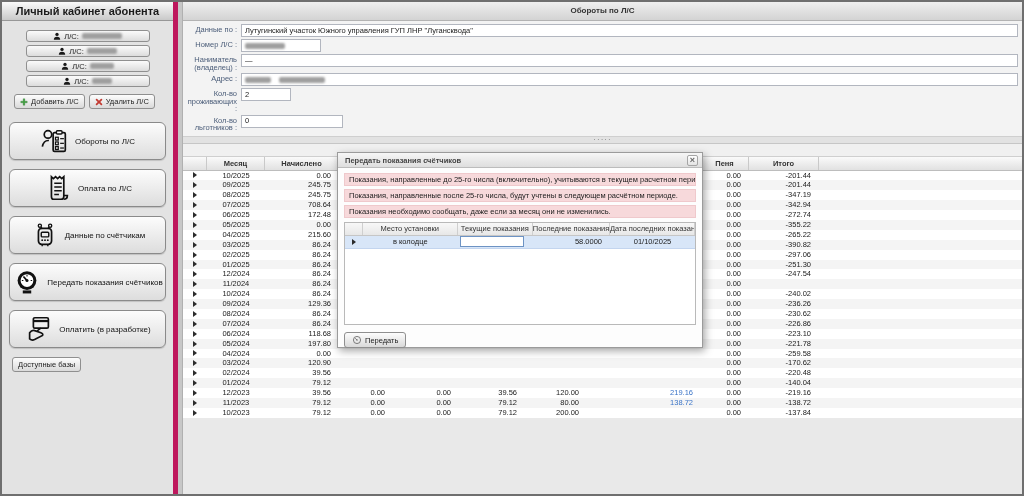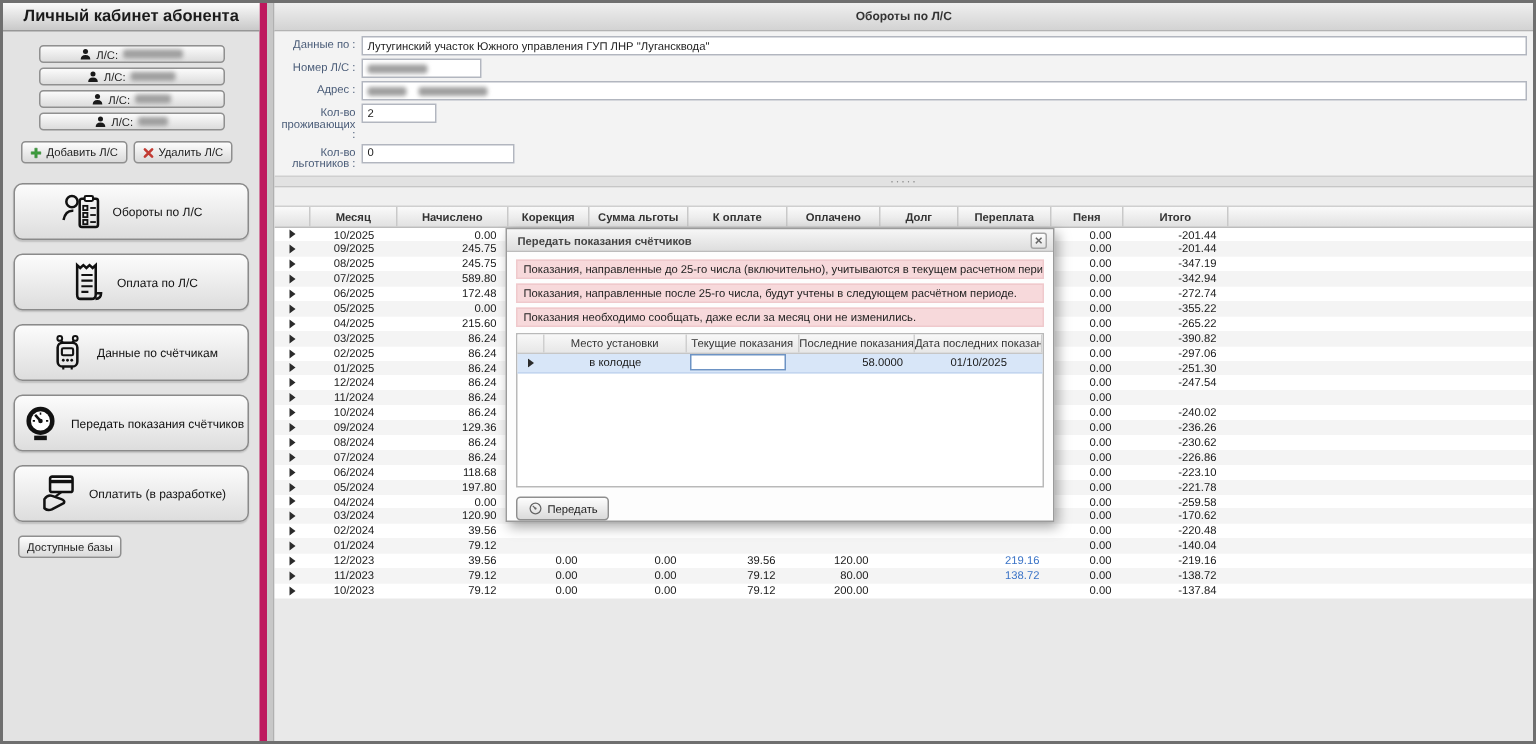--- a/index.html
+++ b/index.html
@@ -201,20 +201,24 @@
     <div class="form-panel" id="form-panel">
         <div class="f-row">
           <div class="f-label">Данные по :</div>
           <div class="f-field f-full">Лутугинский участок Южного управления ГУП ЛНР "Лугансквода"</div>
         </div>
         <div class="f-row">
           <div class="f-label">Номер Л/С :</div>
           <div class="f-field" style="width: 80px;"><span class="blur" style="width:40px"></span></div>
         </div>
         <div class="f-row">
+          <div class="f-label">Наниматель (владелец) :</div>
+          <div class="f-field f-full">—</div>
+        </div>
+        <div class="f-row">
           <div class="f-label">Адрес :</div>
           <div class="f-field f-full"><span class="blur" style="width:26px;margin-right:8px"></span><span class="blur" style="width:46px"></span></div>
         </div>
         <div class="f-row">
           <div class="f-label">Кол-во проживающих :</div>
           <div class="f-field" style="width: 50px;">2</div>
         </div>
         <div class="f-row">
           <div class="f-label">Кол-во льготников :</div>
           <div class="f-field" style="width: 102px;">0</div>
@@ -283,21 +287,21 @@
             <div class="g-cell g-right" style="width: 52px;"></div>
             <div class="g-cell g-right g-blue" style="width: 62px;"></div>
             <div class="g-cell g-right" style="width: 48px;">0.00</div>
             <div class="g-cell g-right" style="width: 70px;">-347.19</div>
           </div>
           <div class="grid-row even">
             <div class="g-cell arrow-cell" style="width: 24px;">
               <span class="tri"></span>
             </div>
             <div class="g-cell g-center" style="width: 58px;">07/2025</div>
-            <div class="g-cell g-right" style="width: 74px;">589.80</div>
+            <div class="g-cell g-right" style="width: 74px;">708.64</div>
             <div class="g-cell g-right" style="width: 54px;"></div>
             <div class="g-cell g-right" style="width: 66px;"></div>
             <div class="g-cell g-right" style="width: 66px;"></div>
             <div class="g-cell g-right" style="width: 62px;"></div>
             <div class="g-cell g-right" style="width: 52px;"></div>
             <div class="g-cell g-right g-blue" style="width: 62px;"></div>
             <div class="g-cell g-right" style="width: 48px;">0.00</div>
             <div class="g-cell g-right" style="width: 70px;">-342.94</div>
           </div>
           <div class="grid-row odd">

